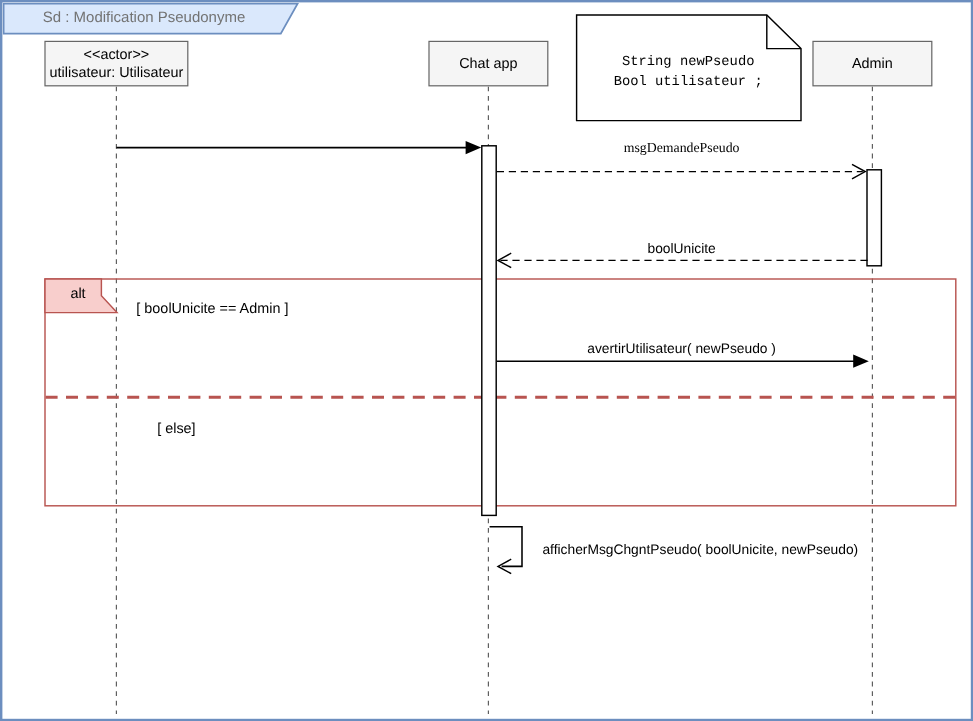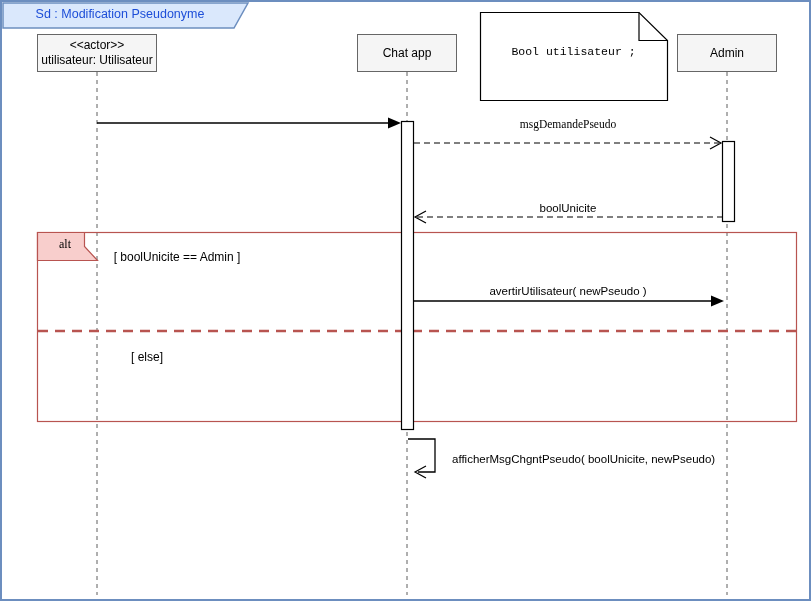--- a/index.html
+++ b/index.html
@@ -13,36 +13,35 @@
     position:absolute;top:32px;height:38px;box-sizing:border-box;
     background:#f5f5f5;border:1px solid #666666;
     display:flex;flex-direction:column;align-items:center;justify-content:center;
     font-size:12px;line-height:15px;text-align:center;
   }
   #p-utilisateur{left:35px;width:120px;}
   #p-chatapp{left:355px;width:100px;}
   #p-admin{left:675px;width:100px;}
   .tab-label{
     position:absolute;left:1px;top:5px;width:234px;text-align:center;
-    font-size:12.5px;color:#1d4ed8;
+    font-size:12.5px;color:#737373;
   }
   .note-text{
     position:absolute;left:478px;top:41px;width:187px;text-align:center;
     font-family:"Liberation Mono","DejaVu Sans Mono",monospace;
     font-size:11.5px;line-height:17px;
   }
   .msg-label{
     position:absolute;font-size:11.5px;white-space:nowrap;
     transform:translateX(-50%);background:transparent;
   }
   .msg-label.left-anchored{transform:none;}
   .frag-op{
     position:absolute;left:35px;top:235px;width:56px;text-align:center;
     font-size:12px;
-    font-family:Liberation Serif, serif;
   }
   .guard{
     position:absolute;font-size:12px;white-space:nowrap;transform:translateX(-50%);
   }
 </style>
 </head>
 <body>
 
 <div id="canvas">
 
@@ -87,20 +86,21 @@
   </div>
   <div class="participant" id="p-utilisateur">
     <span>&lt;&lt;actor&gt;&gt;</span>
     <span>utilisateur: Utilisateur</span>
   </div>
   <div class="participant" id="p-admin">
     <span>Admin</span>
   </div>
 
   <div class="note-text">
+    <div>String newPseudo</div>
     <div>Bool utilisateur ;</div>
   </div>
 
   <div class="msg-label" style="left:566px;top:116px;font-family:Liberation Serif, serif;">msgDemandePseudo</div>
   <div class="msg-label" style="left:566px;top:200px;">boolUnicite</div>
   <div class="msg-label" style="left:566px;top:283px;">avertirUtilisateur( newPseudo )</div>
   <div class="msg-label left-anchored" style="left:450px;top:451px;text-align:center;">afficherMsgChgntPseudo( boolUnicite, newPseudo)</div>
 
   <div class="frag-op">alt</div>
   <div class="guard" style="left:175px;top:248px;">[ boolUnicite == Admin ]</div>

